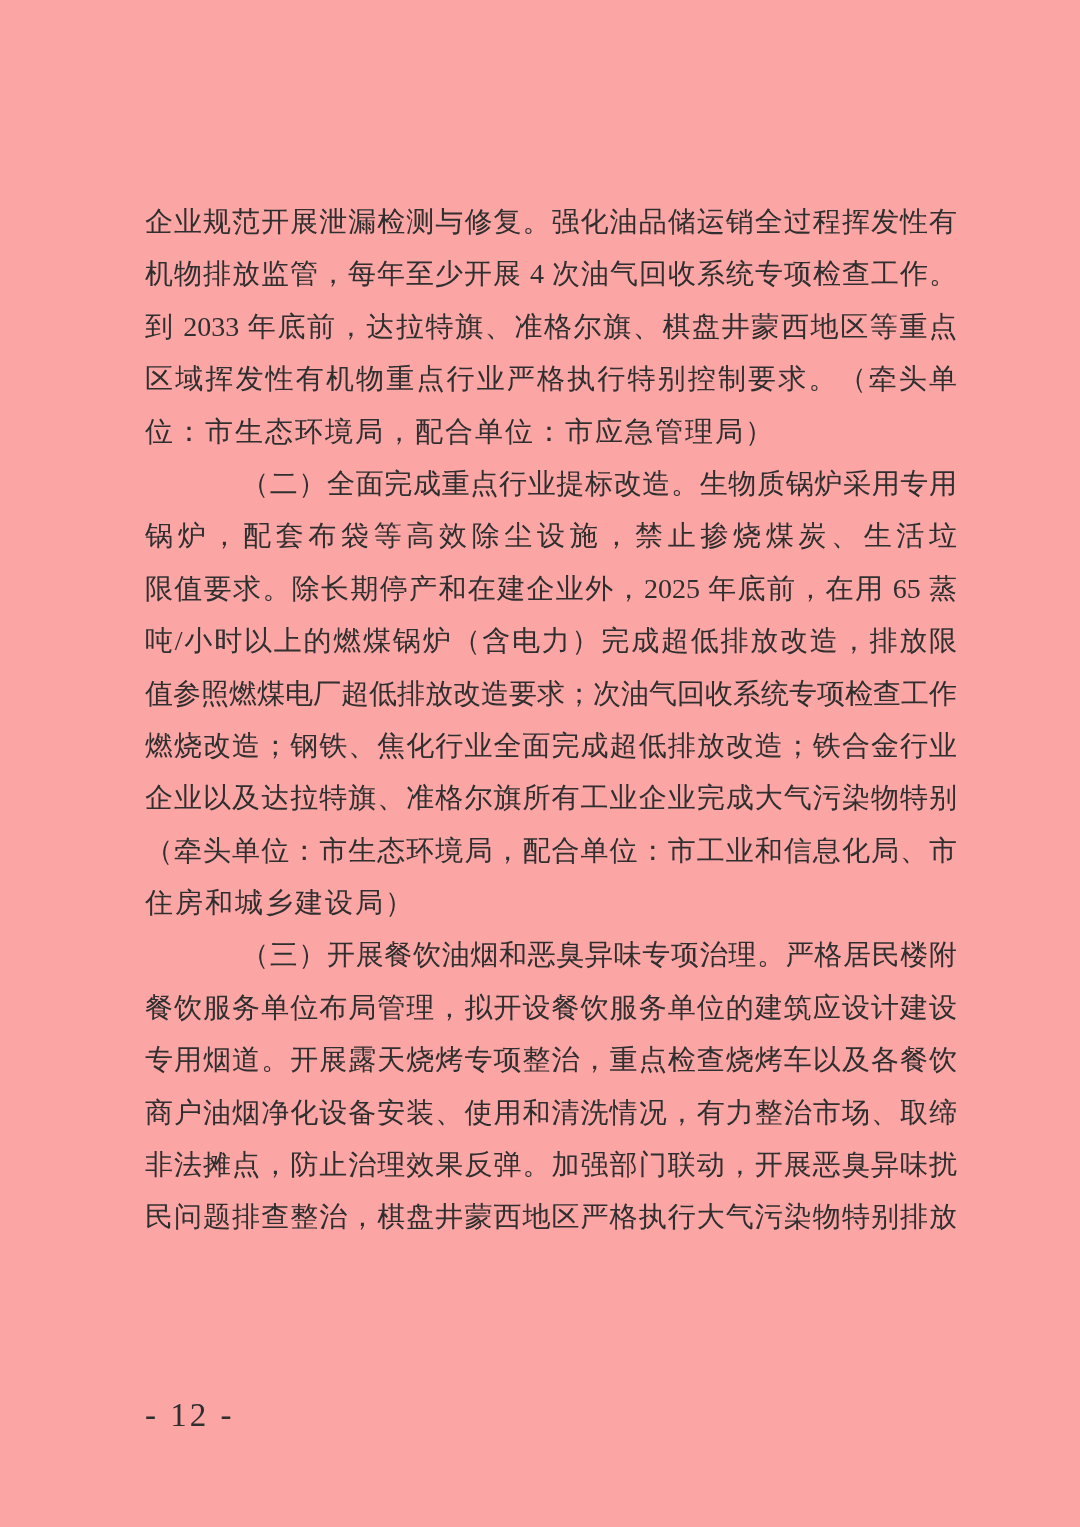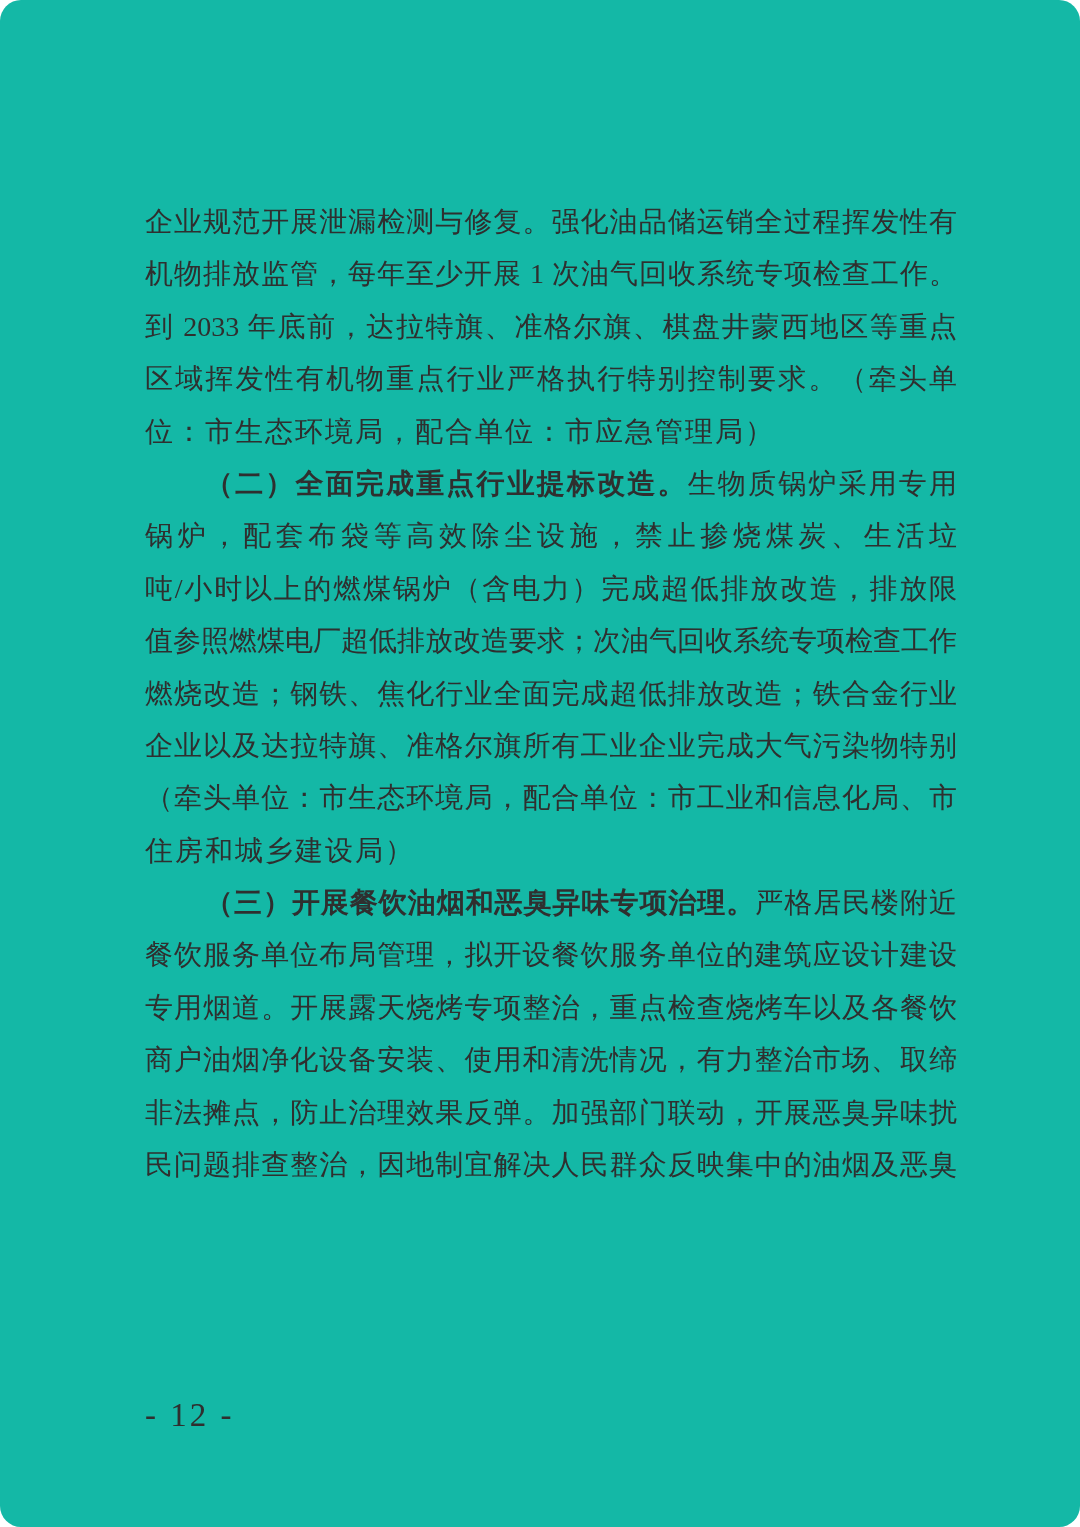--- a/index.html
+++ b/index.html
@@ -4,25 +4,24 @@
 <style>
   html, body {
     margin: 0;
     padding: 0;
     background: #ffffff;
   }
   .page {
     position: relative;
     width: 1080px;
     height: 1527px;
-    background: #14b8a6;
+    background: #fca5a5;
     overflow: hidden;
     font-family: "Liberation Serif", "DejaVu Serif", serif;
     color: #2f2f2f;
-    border-radius: 21px;
   }
   .doc {
     position: absolute;
     left: 145px;
     top: 196px;
     width: 812px;
   }
   .line {
     height: 52.4px;
     line-height: 52.4px;
@@ -33,68 +32,70 @@
   }
   .line.short {
     text-align: center;
     text-align-last: left;
     letter-spacing: 2px;
   }
   .line.indent {
     text-indent: 60px;
   }
   .heading-bold {
-    font-weight: bold;
+    font-weight: normal;
+    margin-left: 36px;
   }
   .pagenum {
     position: absolute;
     left: 145px;
     top: 1398px;
     font-size: 33px;
     line-height: 34px;
     letter-spacing: 3px;
     color: #2f2f2f;
   }
 </style>
 </head>
 <body>
 
 <div class="page">
 
   <div class="doc">
 
     <div>
       <div class="line">企业规范开展泄漏检测与修复。强化油品储运销全过程挥发性有</div>
-      <div class="line">机物排放监管，每年至少开展 1 次油气回收系统专项检查工作。</div>
+      <div class="line">机物排放监管，每年至少开展 4 次油气回收系统专项检查工作。</div>
       <div class="line">到 2033 年底前，达拉特旗、准格尔旗、棋盘井蒙西地区等重点</div>
       <div class="line">区域挥发性有机物重点行业严格执行特别控制要求。（牵头单</div>
       <div class="line short">位：市生态环境局，配合单位：市应急管理局）</div>
     </div>
 
     <div>
       <div class="line indent">
         <span class="heading-bold">（二）全面完成重点行业提标改造。</span><span>生物质锅炉采用专用</span>
       </div>
       <div class="line">锅炉，配套布袋等高效除尘设施，禁止掺烧煤炭、生活垃</div>
+      <div class="line">限值要求。除长期停产和在建企业外，2025 年底前，在用 65 蒸</div>
       <div class="line">吨/小时以上的燃煤锅炉（含电力）完成超低排放改造，排放限</div>
       <div class="line">值参照燃煤电厂超低排放改造要求；次油气回收系统专项检查工作</div>
       <div class="line">燃烧改造；钢铁、焦化行业全面完成超低排放改造；铁合金行业</div>
       <div class="line">企业以及达拉特旗、准格尔旗所有工业企业完成大气污染物特别</div>
       <div class="line">（牵头单位：市生态环境局，配合单位：市工业和信息化局、市</div>
       <div class="line short">住房和城乡建设局）</div>
     </div>
 
     <div>
       <div class="line indent">
         <span class="heading-bold">（三）开展餐饮油烟和恶臭异味专项治理。</span><span>严格居民楼附近</span>
       </div>
       <div class="line">餐饮服务单位布局管理，拟开设餐饮服务单位的建筑应设计建设</div>
       <div class="line">专用烟道。开展露天烧烤专项整治，重点检查烧烤车以及各餐饮</div>
       <div class="line">商户油烟净化设备安装、使用和清洗情况，有力整治市场、取缔</div>
       <div class="line">非法摊点，防止治理效果反弹。加强部门联动，开展恶臭异味扰</div>
-      <div class="line">民问题排查整治，因地制宜解决人民群众反映集中的油烟及恶臭</div>
+      <div class="line">民问题排查整治，棋盘井蒙西地区严格执行大气污染物特别排放</div>
     </div>
 
   </div>
 
   <div class="pagenum">- 12 -</div>
 
 </div>
 
 </body></html>

